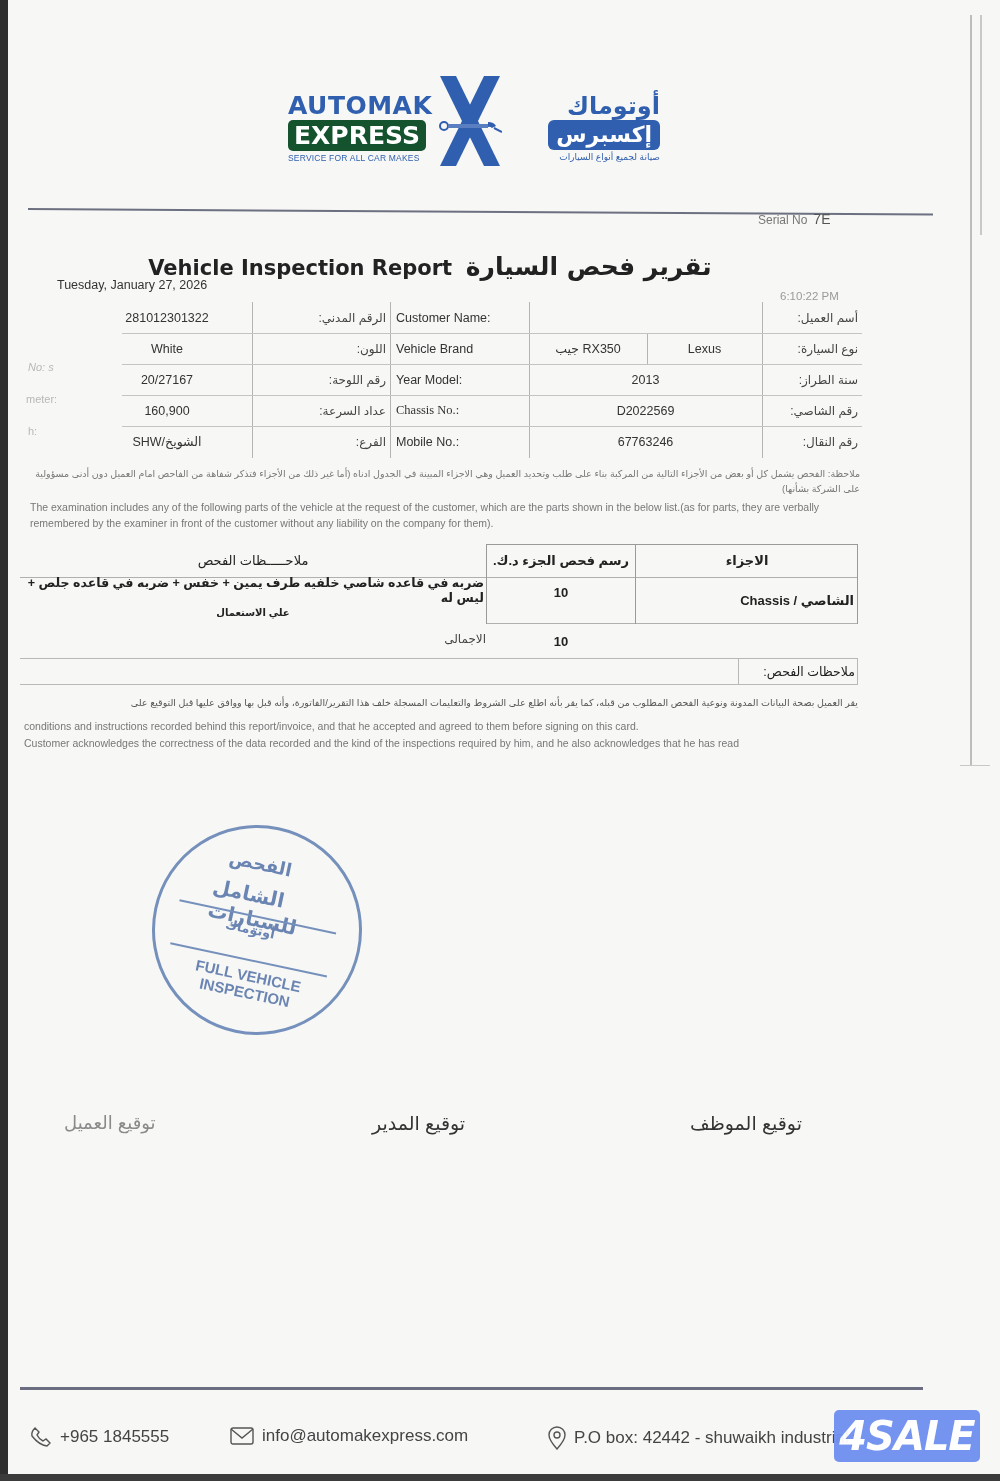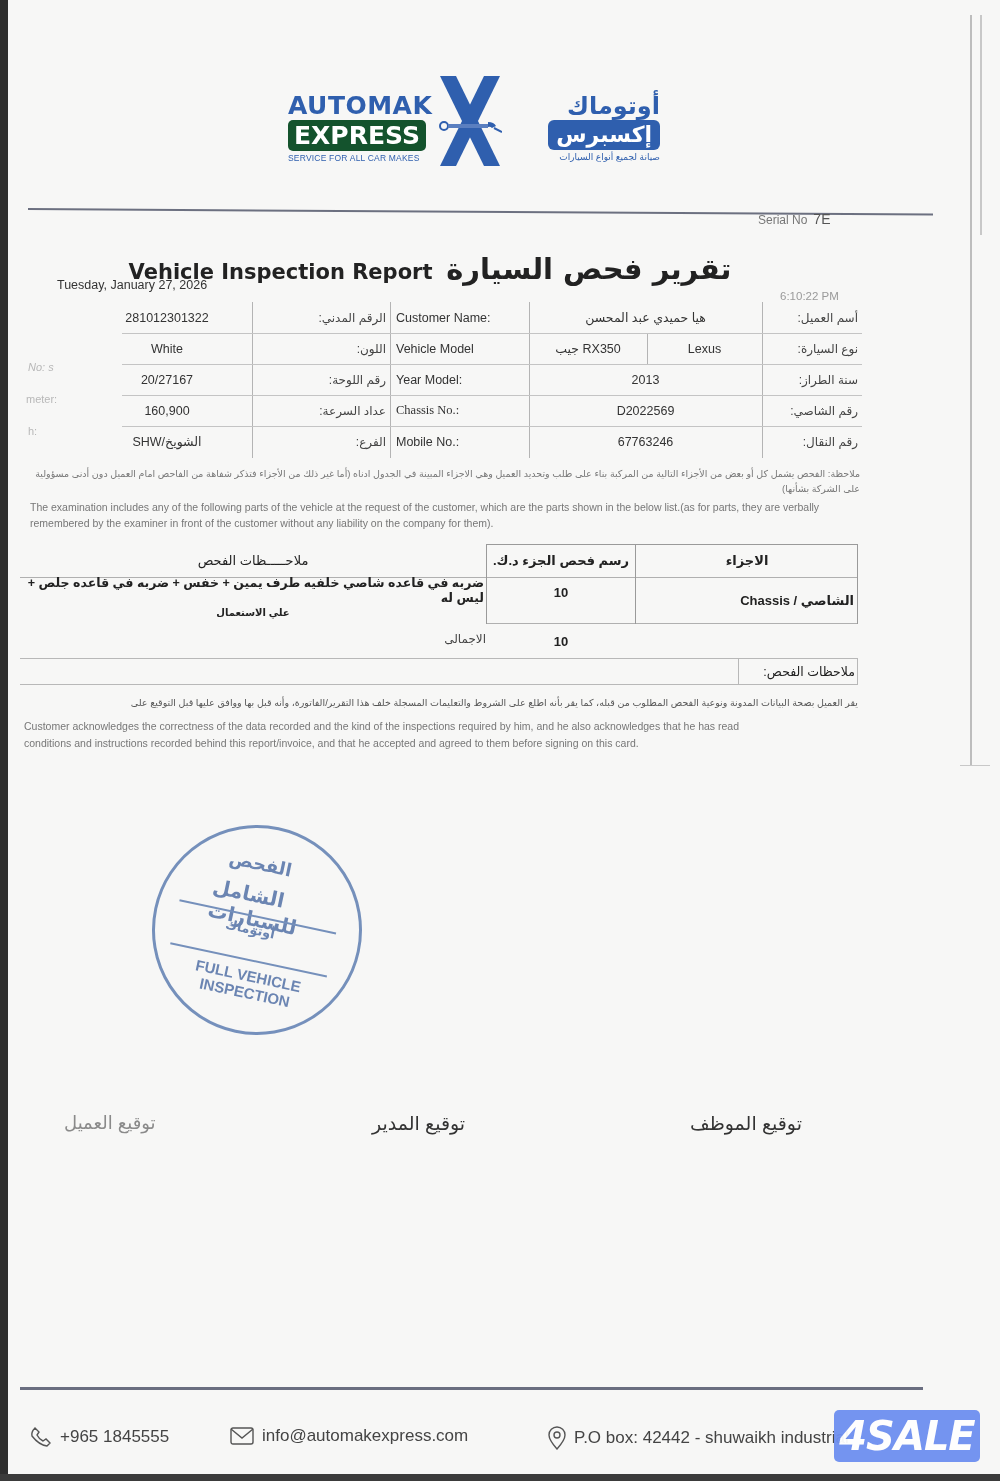--- a/index.html
+++ b/index.html
@@ -29,21 +29,21 @@
   .logo-ar .ar-top { font-size:24px; color:#2f5fae; font-weight:bold; line-height:28px; }
   .logo-ar .ar-box { display:inline-block; background:#2f5fae; color:#fff; font-size:22px; font-weight:bold; padding:0 8px; border-radius:6px; line-height:30px; }
   .logo-ar .ar-tag { font-size:9px; color:#2f5fae; margin-top:2px; }
 
   .rule-top { position:absolute; left:28px; top:208px; width:905px; height:2px; background:#6c7080; transform:rotate(0.35deg); transform-origin:left; }
   .serial { position:absolute; left:758px; top:211px; font-size:12px; color:#777; }
   .serial b { color:#555; font-weight:normal; margin-left:6px; font-size:14px; }
 
   .title { position:absolute; left:0; width:860px; top:252px; text-align:center; font-family:"DejaVu Sans", sans-serif; font-weight:bold; font-size:22px; color:#222; padding-left:0; }
   .title .t-en { font-size:21px; }
-  .title .t-ar { font-size:29px; margin-left:6px; }
+  .title .t-ar { font-size:25px; margin-left:6px; }
   .date { position:absolute; left:57px; top:278px; font-size:12.5px; color:#333; }
   .time { position:absolute; left:780px; top:290px; font-size:11.5px; color:#9a9a9a; }
 
   
   .info { position:absolute; left:22px; top:302px; width:840px; }
   .info-row { position:absolute; left:0; height:31px; width:840px; }
   .cell { position:absolute; top:0; height:31px; display:flex; align-items:center; font-size:12.5px; color:#333; }
   .vline { position:absolute; width:1px; background:#b4b4b4; }
   .hline { position:absolute; height:1px; background:#c4c4c4; }
   .ar-lbl { direction:rtl; justify-content:flex-start; font-size:12px; color:#444; }
@@ -131,28 +131,27 @@
   <div class="vline" style="left:740px;top:0;height:156px;"></div>
   <div class="hline" style="left:100px;top:31px;width:740px;"></div>
   <div class="hline" style="left:100px;top:62px;width:740px;"></div>
   <div class="hline" style="left:100px;top:93px;width:740px;"></div>
   <div class="hline" style="left:100px;top:124px;width:740px;"></div>
 
   <div class="info-row" style="top:0;">
     <div class="cell" style="left:80px;width:130px;justify-content:center;">281012301322</div>
     <div class="cell ar-lbl" style="left:232px;width:132px;">الرقم المدني:</div>
     <div class="cell" style="left:374px;width:130px;">Customer Name:</div>
-    <div class="cell" style="left:507px;width:233px;justify-content:center;direction:rtl;">هيا حميدي عبد المحسن</div>
     <div class="cell ar-lbl" style="left:744px;width:92px;">أسم العميل:</div>
   </div>
 
   <div class="info-row" style="top:31px;">
     <div class="cell" style="left:80px;width:130px;justify-content:center;">White</div>
     <div class="cell ar-lbl" style="left:232px;width:132px;">اللون:</div>
-    <div class="cell" style="left:374px;width:130px;">Vehicle Model</div>
+    <div class="cell" style="left:374px;width:130px;">Vehicle Brand</div>
     <div class="cell" style="left:507px;width:118px;justify-content:center;direction:rtl;">RX350 جيب</div>
     <div class="cell" style="left:625px;width:115px;justify-content:center;">Lexus</div>
     <div class="cell ar-lbl" style="left:744px;width:92px;">نوع السيارة:</div>
   </div>
 
   <div class="info-row" style="top:62px;">
     <div class="cell" style="left:80px;width:130px;justify-content:center;">20/27167</div>
     <div class="cell ar-lbl" style="left:232px;width:132px;">رقم اللوحة:</div>
     <div class="cell" style="left:374px;width:130px;">Year Model:</div>
     <div class="cell" style="left:507px;width:233px;justify-content:center;">2013</div>
@@ -202,22 +201,22 @@
 
   <div class="hline" style="left:0;top:114px;width:838px;background:#b8b8b8;"></div>
   <div class="hline" style="left:0;top:140px;width:838px;background:#b8b8b8;"></div>
   <div class="vline" style="left:718px;top:114px;height:27px;background:#b8b8b8;"></div>
   <div class="vline" style="left:837px;top:114px;height:27px;background:#b8b8b8;"></div>
   <div class="ph" style="left:719px;top:115px;width:116px;height:25px;justify-content:flex-start;font-size:12.5px;">ملاحظات الفحص:</div>
 </div>
 
 <div class="ack-ar">يقر العميل بصحة البيانات المدونة ونوعية الفحص المطلوب من قبله، كما يقر بأنه اطلع على الشروط والتعليمات المسجلة خلف هذا التقرير/الفاتورة، وأنه قبل بها ووافق عليها قبل التوقيع على</div>
 <div class="ack-en">
+  <div>conditions and instructions recorded behind this report/invoice, and that he accepted and agreed to them before signing on this card.</div>
   <div>Customer acknowledges the correctness of the data recorded and the kind of the inspections required by him, and he also acknowledges that he has read</div>
-  <div>conditions and instructions recorded behind this report/invoice, and that he accepted and agreed to them before signing on this card.</div>
 </div>
 
 <div class="stamp">
   <div class="s-ar1">الفحص</div>
   <div class="s-ar2">الشامل للسيارات</div>
   <div class="s-line" style="top:88px;"></div>
   <div class="s-logo">أوتوماك</div>
   <div class="s-line" style="top:132px;"></div>
   <div class="s-en">
     <div>FULL VEHICLE</div>

